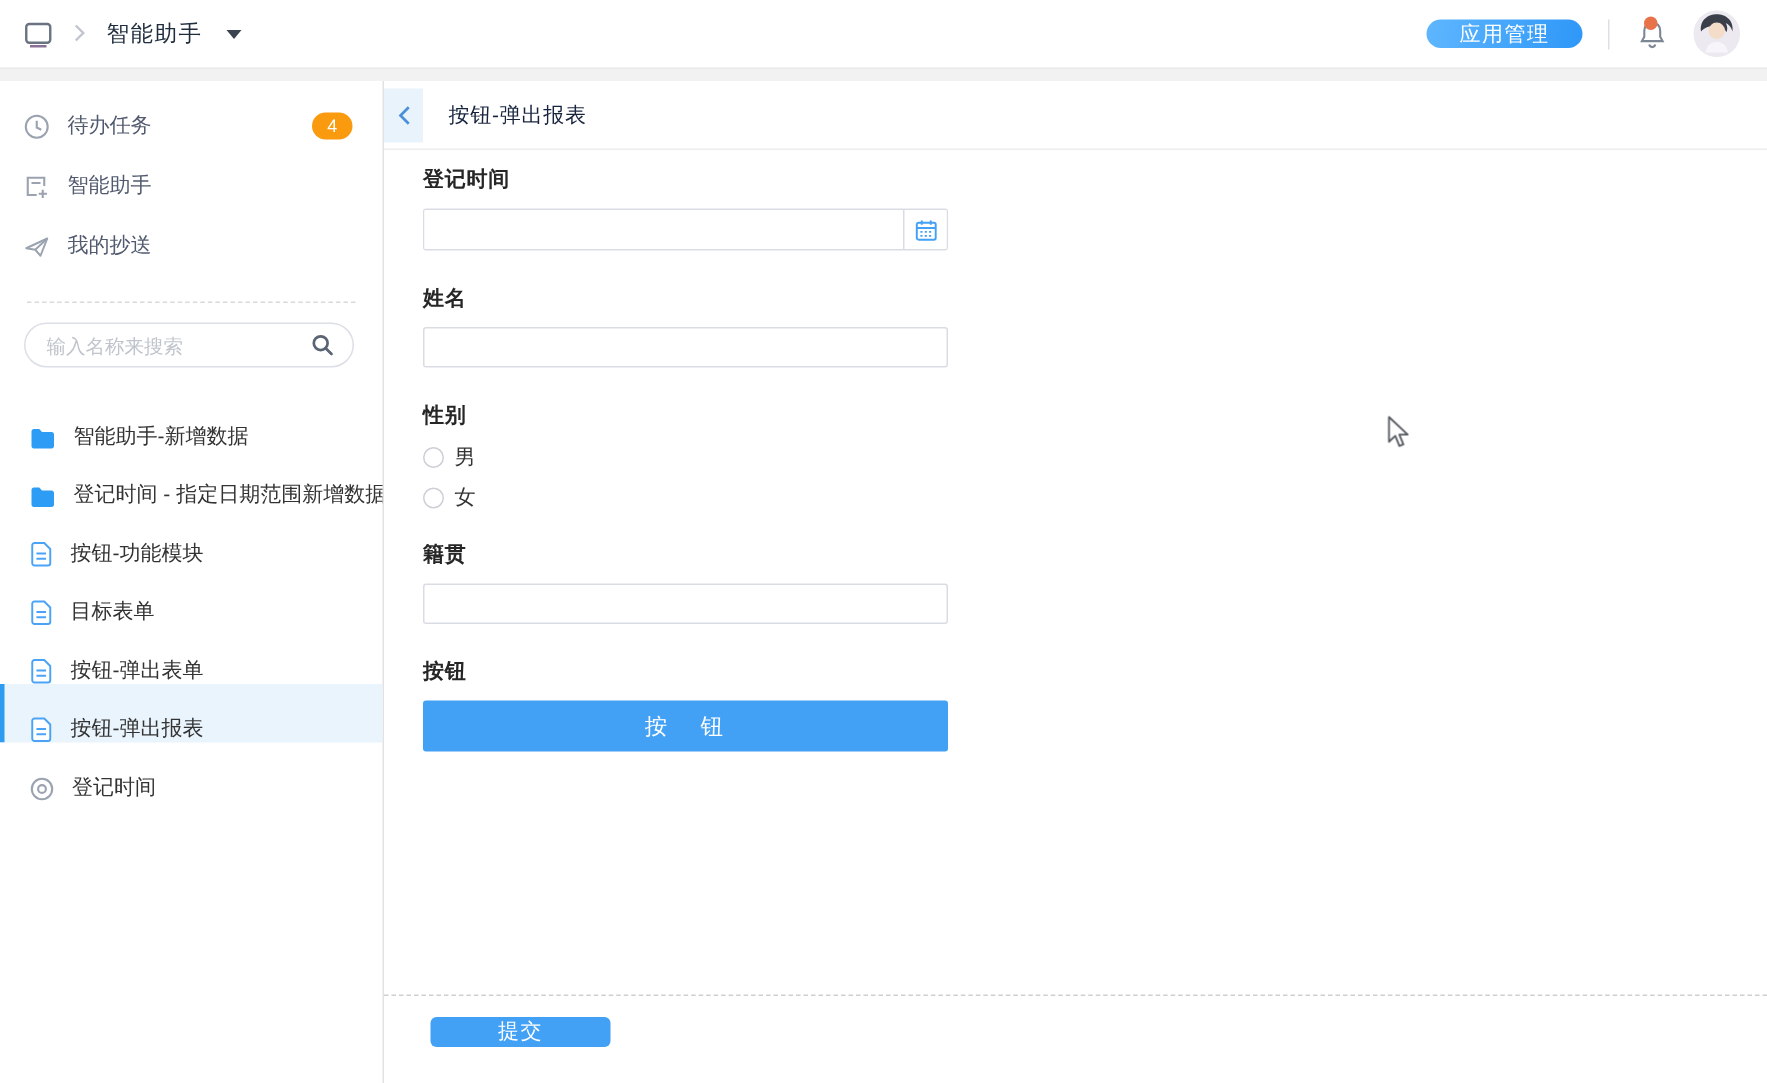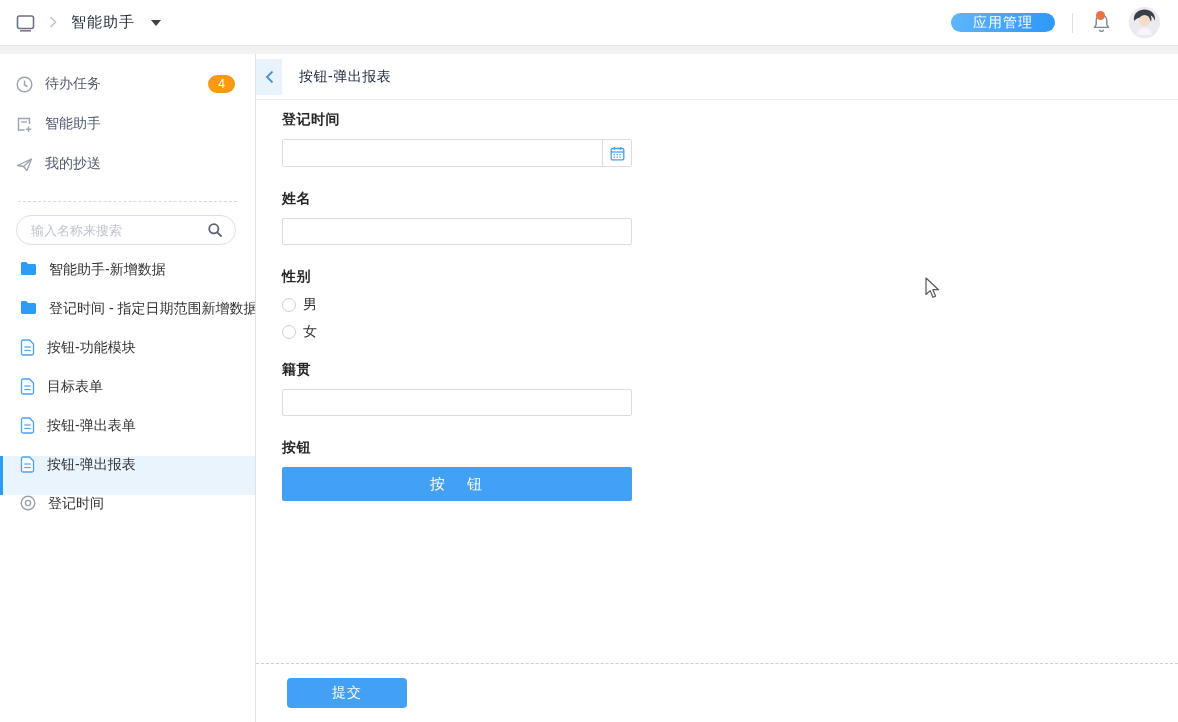--- a/index.html
+++ b/index.html
@@ -34,21 +34,21 @@
     font-size:14px; color:#515a6e; cursor:pointer; }
   .menu-item .mi-label { white-space:nowrap; }
   .badge { margin-left:auto; min-width:27px; height:18px; border-radius:9px; background:#fa9a0e;
     color:#fff; font-size:12px; display:flex; align-items:center; justify-content:center; padding:0 8px; }
   .side-divider { border-top:1px dashed #d9d9d9; margin:17px 18px 13px 18px; }
   .search-wrap { margin:0 20px 16px 16px; position:relative; }
   .search-input { width:220px; height:30px; border:1px solid #dcdfe6; border-radius:15px;
     padding:0 34px 0 14px; font-size:13px; color:#333; outline:none; }
   .search-input::placeholder { color:#c0c4cc; }
   .search-icon { position:absolute; right:12px; top:7px; }
-  .tree-item { height:39px; display:flex; align-items:flex-start; padding-left:20px; gap:12px;
+  .tree-item { height:39px; display:flex; align-items:flex-end; padding-left:20px; gap:12px;
     font-size:14px; color:#333; cursor:pointer; position:relative; white-space:nowrap; overflow:hidden; }
   .tree-item.selected { background:#e9f4fd; }
   .tree-item.selected::before { content:""; position:absolute; left:0; top:0; bottom:0; width:3px; background:#2d9cf0; }
 
   
   .main { flex:1; display:flex; flex-direction:column; background:#fff; min-width:0; }
   .main-header { height:46px; border-bottom:1px solid #ededed; display:flex; align-items:center; flex-shrink:0; }
   .back-btn { width:26px; height:36px; background:#e9f3fc; border:none; color:#4a90d9; font-size:16px;
     display:flex; align-items:center; justify-content:center; cursor:pointer; }
   .main-title { margin-left:17px; font-size:14px; color:#17233d; letter-spacing:0.5px; }
@@ -59,21 +59,21 @@
     font-size:13px; color:#333; outline:none; }
   .date-group { width:350px; height:28px; border:1px solid #d9dde3; border-radius:2px; display:flex; }
   .date-input { flex:1; border:none; outline:none; padding:0 8px; font-size:13px; min-width:0; }
   .date-addon { width:29px; border-left:1px solid #d9dde3; display:flex; align-items:center; justify-content:center;
     cursor:pointer; background:#fff; }
   .radio-row { display:flex; align-items:center; gap:7px; margin-bottom:9px; font-size:14px; color:#333; cursor:pointer; }
   .radio-circle { width:14px; height:14px; border:1px solid #ccd0d6; border-radius:50%; background:#fff; flex-shrink:0; }
   .big-button { width:350px; height:34px; border:none; border-radius:2px; background:#42a1f5; color:#fff;
     font-size:15px; cursor:pointer; word-spacing:14px; letter-spacing:2px; }
   .main-footer { border-top:1px dashed #cfcfcf; padding:14px 0 0 31px; height:59px; flex-shrink:0; }
-  .submit-btn { width:120px; height:30px; border:none; border-radius:4px; background:#42a1f5; color:#fff;
+  .submit-btn { width:120px; height:20px; border:none; border-radius:4px; background:#42a1f5; color:#fff;
     font-size:14px; cursor:pointer; letter-spacing:1px; }
 
   
   .cursor-overlay { position:fixed; left:925px; top:277px; pointer-events:none; z-index:99; }
 </style>
 </head>
 <body>
 
 <div class="app-header">
   <div class="hdr-left">

